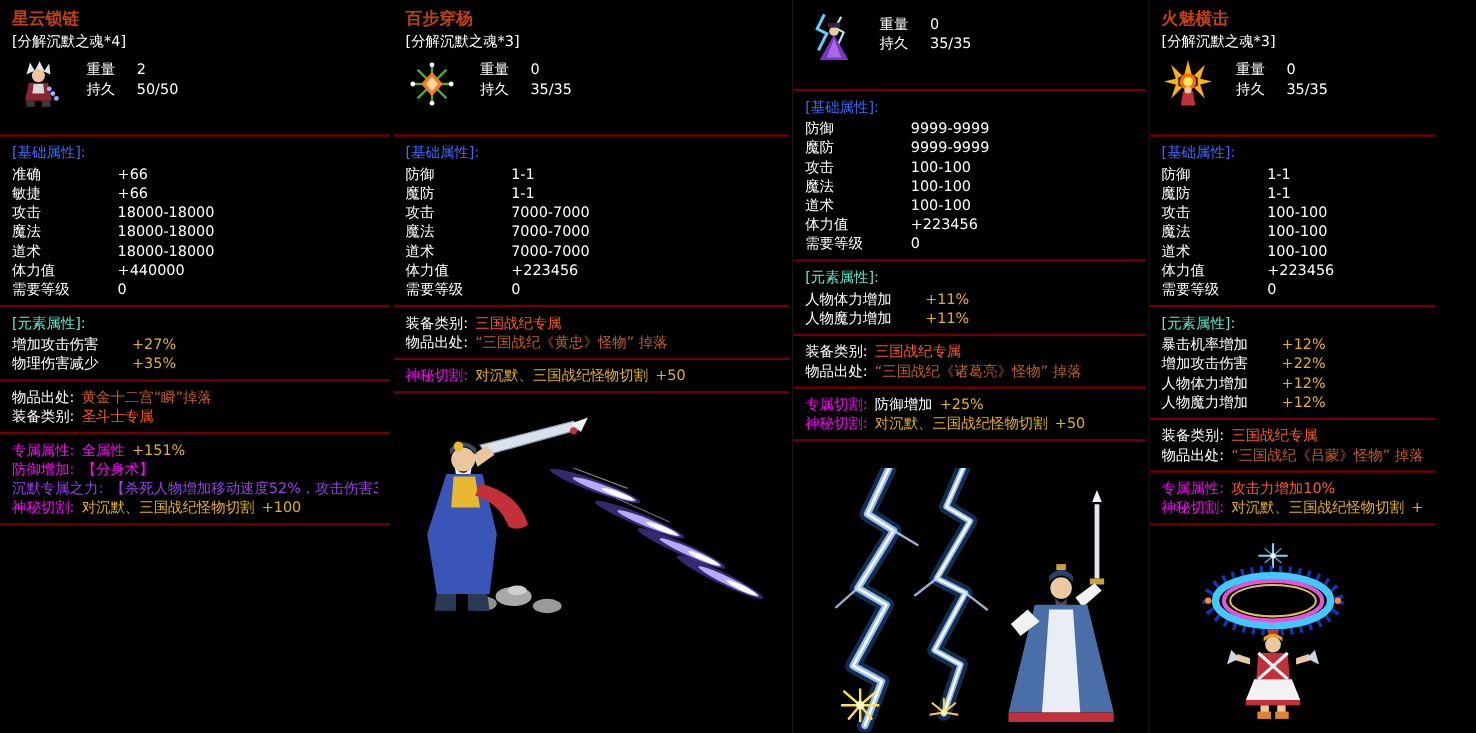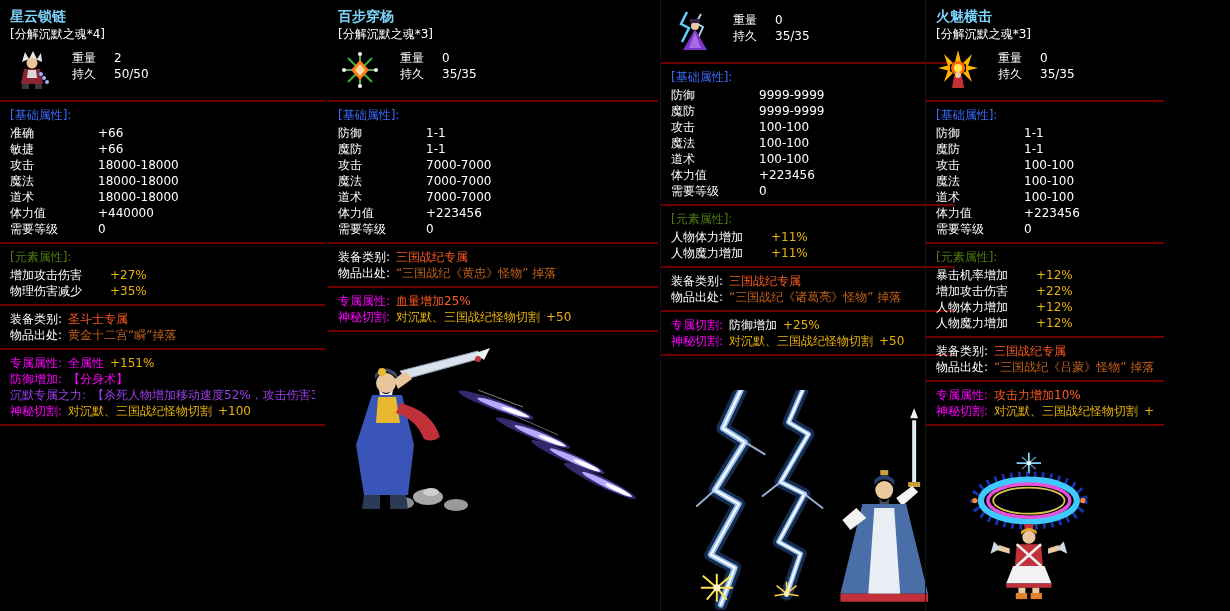--- a/index.html
+++ b/index.html
@@ -2,31 +2,31 @@
 <html><head>
 <meta charset="utf-8">
 <style>
   *{box-sizing:border-box;margin:0;padding:0}
   body{width:1230px;height:611px;background:#000;position:relative;overflow:hidden;
        font-family:"DejaVu Sans","Liberation Sans",sans-serif;font-size:12px;color:#fff}
   .panel{position:absolute;top:0;bottom:0;padding:6px 10px;overflow:hidden}
   .p1{left:0;width:325px}
   .p2{left:328px;width:330px}
   .p3{left:660px;width:295px;border-left:1px solid #161616}
-  .p4{left:925px;width:239px;border-left:1px solid #161616}
-  .title{color:#7dd3fc;font-weight:bold;font-size:14px;line-height:20px}
+  .p4{left:957px;width:239px;border-left:1px solid #161616}
+  .title{color:#c2410c;font-weight:bold;font-size:14px;line-height:20px}
   .decompose{line-height:16px;margin-bottom:6px}
-  .icon-row{display:flex;margin-bottom:8px}
+  .icon-row{display:flex;margin-bottom:20px}
   .item-icon{width:44px;height:44px;flex:none;margin-right:18px}
   .wd{padding-top:2px}
   .wd .row .lab{width:34px;margin-right:8px}
   .divider{height:2px;background:#700000;margin:5px -10px}
   .sec{line-height:16px;margin:1px 0 2px;font-weight:normal}
   .sec.blue{color:#3b6bff}
-  .sec.orange{color:#4d7c0f}
+  .sec.orange{color:#5eead4}
   .row{display:flex;line-height:16px;white-space:nowrap}
   .stats .lab{width:88px;flex:none}
   .elems .lab{width:100px;flex:none}
   .srow{line-height:16px;white-space:nowrap;overflow:hidden}
   .sp{margin-right:6px}
   .green{color:#eab308}
   .mag{color:#ff00ff}
   .purple{color:#9a3eea}
   .org1{color:#ff5a22}
   .org2{color:#c2601c}
@@ -104,22 +104,22 @@
     <div class="row">
         <span class="lab">增加攻击伤害</span>
         <span class="green">+27%</span>
       </div>
     <div class="row">
         <span class="lab">物理伤害减少</span>
         <span class="green">+35%</span>
       </div>
   </div>
   <div class="divider"></div>
+  <div class="srow"><span class="sp">物品出处:</span><span class="org2">黄金十二宫“瞬”掉落</span></div>
   <div class="srow"><span class="sp">装备类别:</span><span class="org1">圣斗士专属</span></div>
-  <div class="srow"><span class="sp">物品出处:</span><span class="org2">黄金十二宫“瞬”掉落</span></div>
   <div class="divider"></div>
   <div class="srow"><span class="mag sp">专属属性:</span><span class="mag sp">全属性</span><span class="green">+151%</span></div>
   <div class="srow"><span class="mag sp">防御增加:</span><span class="mag">【分身术】</span></div>
   <div class="srow"><span class="purple sp">沉默专属之力:</span><span class="purple">【杀死人物增加移动速度52%，攻击伤害32%】</span></div>
   <div class="srow"><span class="mag sp">神秘切割:</span><span class="green sp">对沉默、三国战纪怪物切割</span><span class="green">+100</span></div>
   <div class="divider"></div>
 </div>
 
 <div class="panel p2">
   <div class="title">百步穿杨</div>
@@ -178,21 +178,20 @@
       </div>
     <div class="row">
         <span class="lab">需要等级</span>
         <span>0</span>
       </div>
   </div>
   <div class="divider"></div>
   <div class="srow"><span class="sp">装备类别:</span><span class="org1">三国战纪专属</span></div>
   <div class="srow"><span class="sp">物品出处:</span><span class="org2">“三国战纪《黄忠》怪物” 掉落</span></div>
   <div class="divider"></div>
-  <div class="srow"><span class="mag sp">专属属性:</span><span class="org1">血量增加25%</span></div>
   <div class="srow"><span class="mag sp">神秘切割:</span><span class="green sp">对沉默、三国战纪怪物切割</span><span class="green">+50</span></div>
   <div class="divider"></div>
 
   <div class="sprite sp2">
     <svg viewBox="0 0 330 172" width="100%" height="172">
       <ellipse cx="75" cy="158" rx="11" ry="6" fill="#8f8f8f"></ellipse>
       <ellipse cx="100" cy="152" rx="15" ry="8" fill="#a8a8a8"></ellipse>
       <ellipse cx="128" cy="160" rx="12" ry="6" fill="#9a9a9a"></ellipse>
       <ellipse cx="103" cy="147" rx="8" ry="4" fill="#cfcfcf"></ellipse>
       <g>

